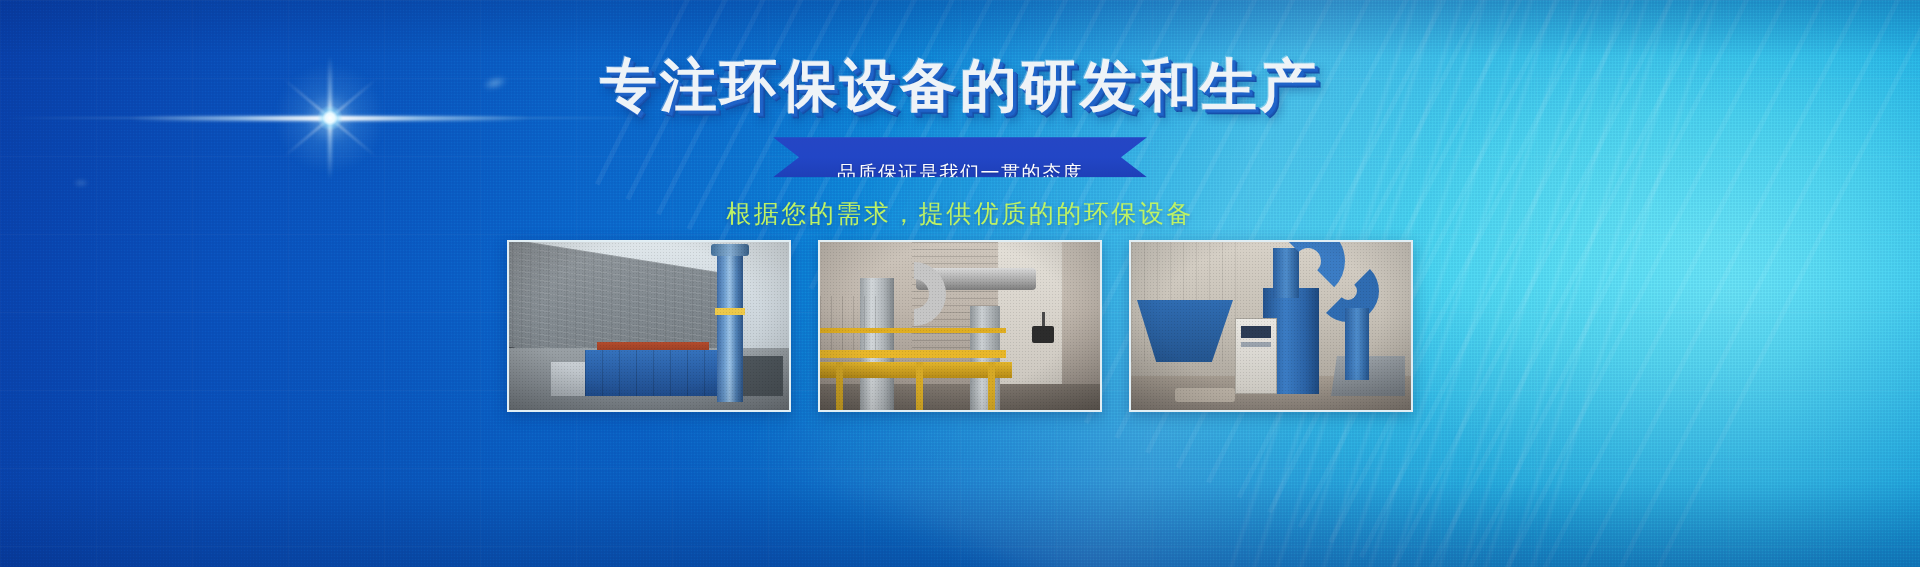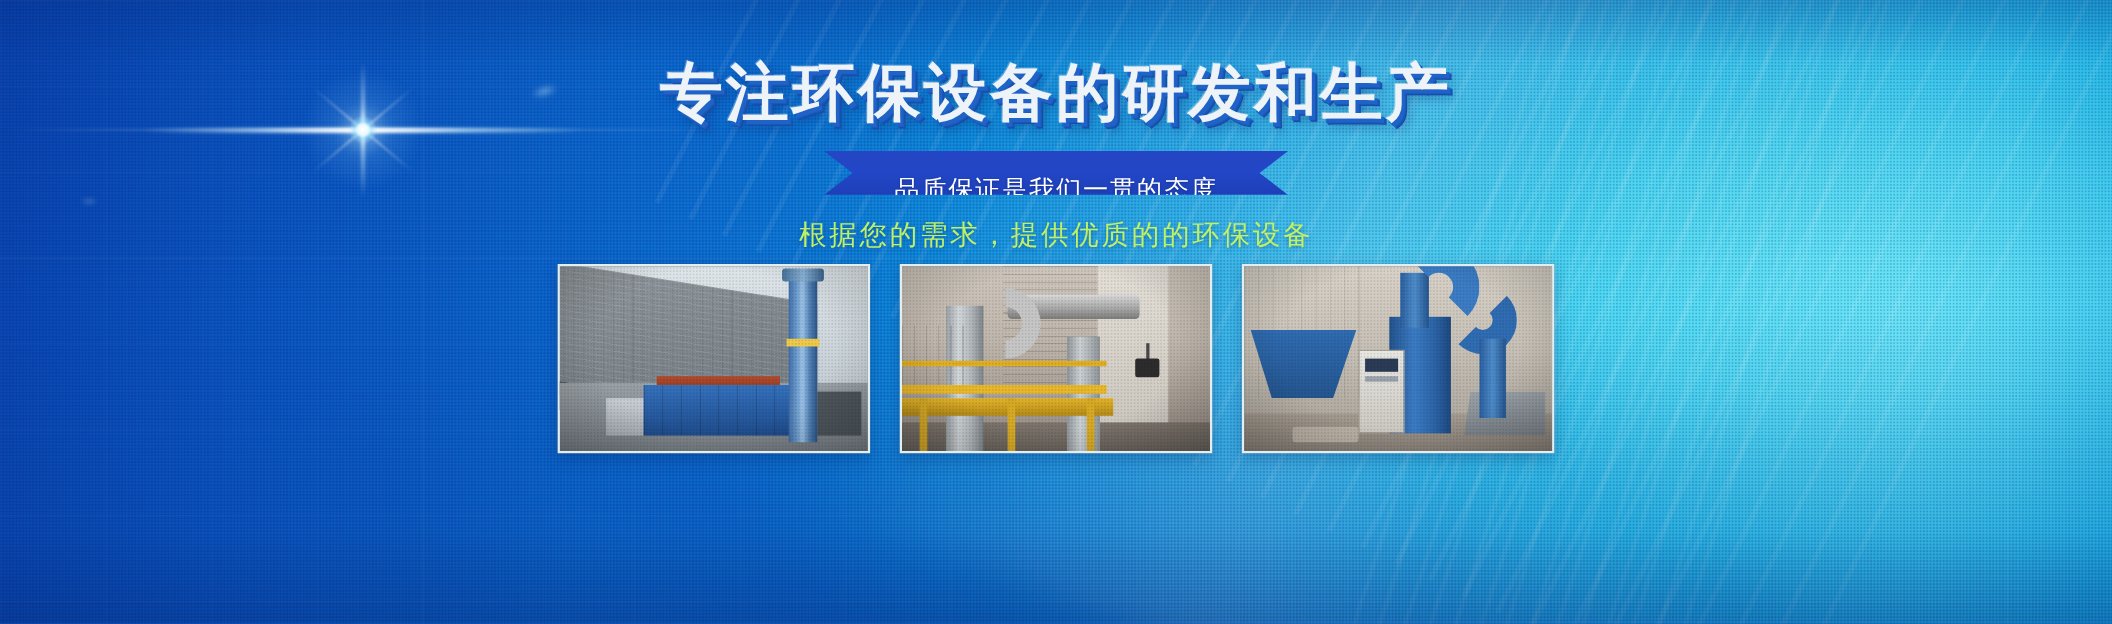--- a/index.html
+++ b/index.html
@@ -228,21 +228,21 @@
     clip-path:polygon(
         0% 0%,
         100% 0%,
         calc(100% - 26px) 50%,
         100% 100%,
         0% 100%,
         26px 50%);
     box-shadow:0 2px 6px rgba(6,30,90,0.28);
   }
   .badge-text {
-    font-size:23px;
+    font-size:19px;
     letter-spacing:1.5px;
     color:#ffffff;
     white-space:nowrap;
     text-shadow:0 1px 2px rgba(8,30,90,.45);
     margin-top:31px;
   }
 
   .subline {
     margin-top:20px;
     font-size:25px;

